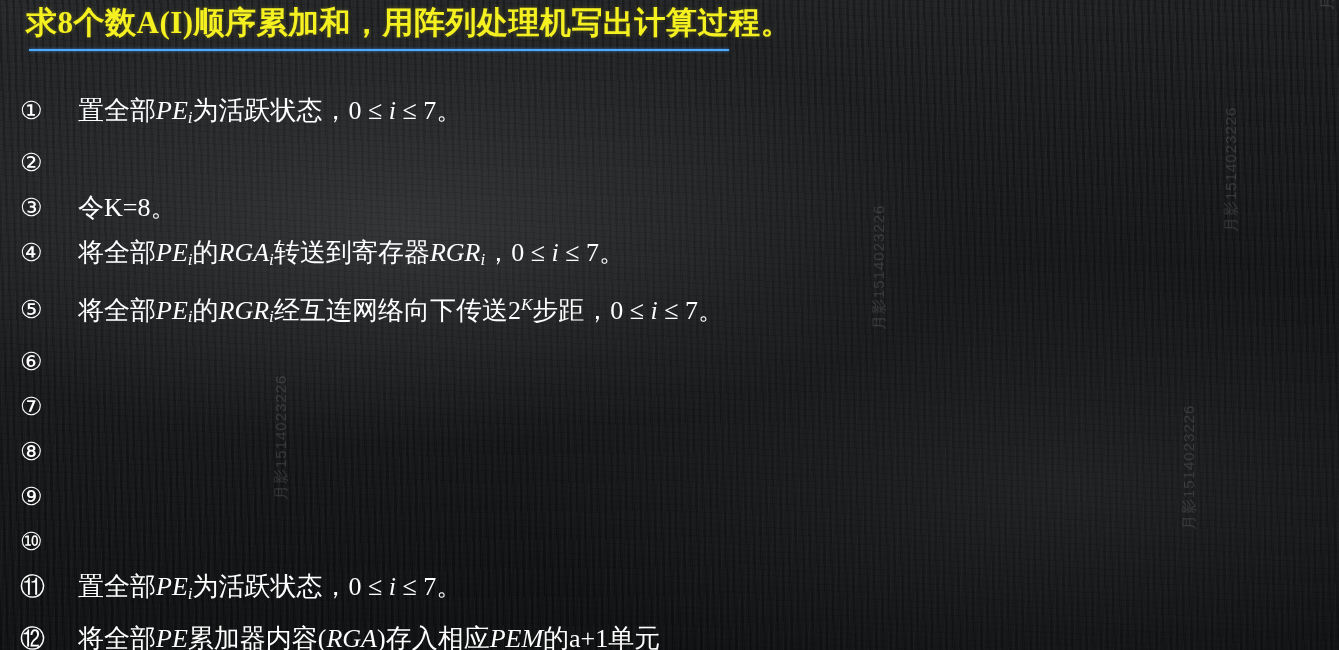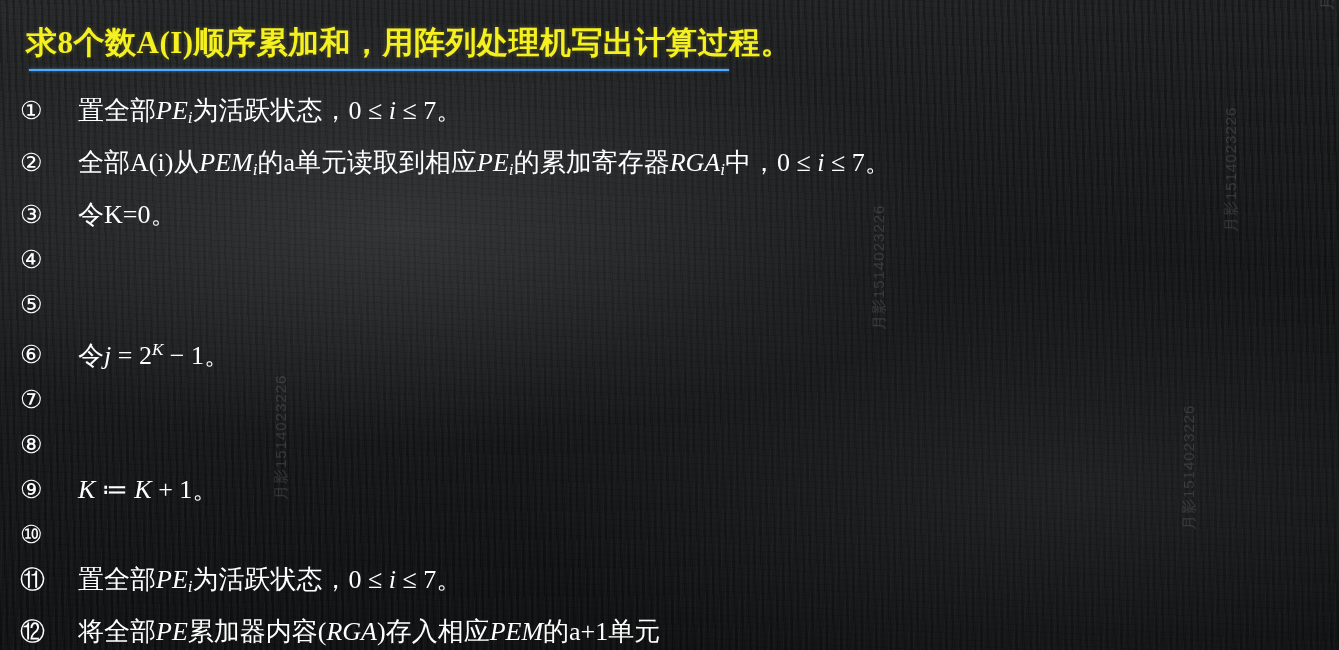--- a/index.html
+++ b/index.html
@@ -32,21 +32,21 @@
     pointer-events: none;
     background:
       repeating-linear-gradient(97deg, rgba(255,255,255,0.012) 0 1px, rgba(0,0,0,0) 1px 4px),
       repeating-linear-gradient(3deg, rgba(0,0,0,0.10) 0 1px, rgba(0,0,0,0) 1px 6px);
     mix-blend-mode: overlay;
   }
 
   .title-wrap {
     position: absolute;
     left: 26px;
-    top: 24px;
+    top: 4px;
     white-space: nowrap;
   }
   .title {
     font-size: 31px;
     font-weight: 700;
     color: #f5f01f;
     letter-spacing: 0.5px;
     line-height: 1.25;
     text-shadow: 0 0 4px rgba(245,240,31,0.25);
   }
@@ -128,45 +128,44 @@
     <div class="title-underline"></div>
   </div>
 
   <div class="steps">
     <div class="step">
       <span class="marker">①</span>
       <span class="text">置全部<i>PE</i><sub>i</sub>为活跃状态，0 ≤ <i>i</i> ≤ 7。</span>
     </div>
     <div class="step">
       <span class="marker">②</span>
-      <span class="text">全部A(i)从<i>PEM</i><sub>i</sub>的a单元读取到相应<i>PE</i><sub>i</sub>的累加寄存器<i>RGA</i><sub>i</sub>中，0 ≤ <i>i</i> ≤ 7。</span>
     </div>
     <div class="step">
       <span class="marker">③</span>
-      <span class="text">令K=0。</span>
+      <span class="text">令K=8。</span>
     </div>
     <div class="step">
       <span class="marker">④</span>
+      <span class="text">将全部<i>PE</i><sub>i</sub>的<i>RGA</i><sub>i</sub>转送到寄存器<i>RGR</i><sub>i</sub>，0 ≤ <i>i</i> ≤ 7。</span>
     </div>
     <div class="step">
       <span class="marker">⑤</span>
+      <span class="text">将全部<i>PE</i><sub>i</sub>的<i>RGR</i><sub>i</sub>经互连网络向下传送2<sup>K</sup>步距，0 ≤ <i>i</i> ≤ 7。</span>
     </div>
     <div class="step">
       <span class="marker">⑥</span>
-      <span class="text">令<i>j</i> = 2<sup>K</sup> − 1。</span>
     </div>
     <div class="step">
       <span class="marker">⑦</span>
     </div>
     <div class="step">
       <span class="marker">⑧</span>
     </div>
     <div class="step">
       <span class="marker">⑨</span>
-      <span class="text"><i>K</i> ≔ <i>K</i> + 1。</span>
     </div>
     <div class="step">
       <span class="marker">⑩</span>
     </div>
     <div class="step">
       <span class="marker">⑪</span>
       <span class="text">置全部<i>PE</i><sub>i</sub>为活跃状态，0 ≤ <i>i</i> ≤ 7。</span>
     </div>
     <div class="step">
       <span class="marker">⑫</span>

